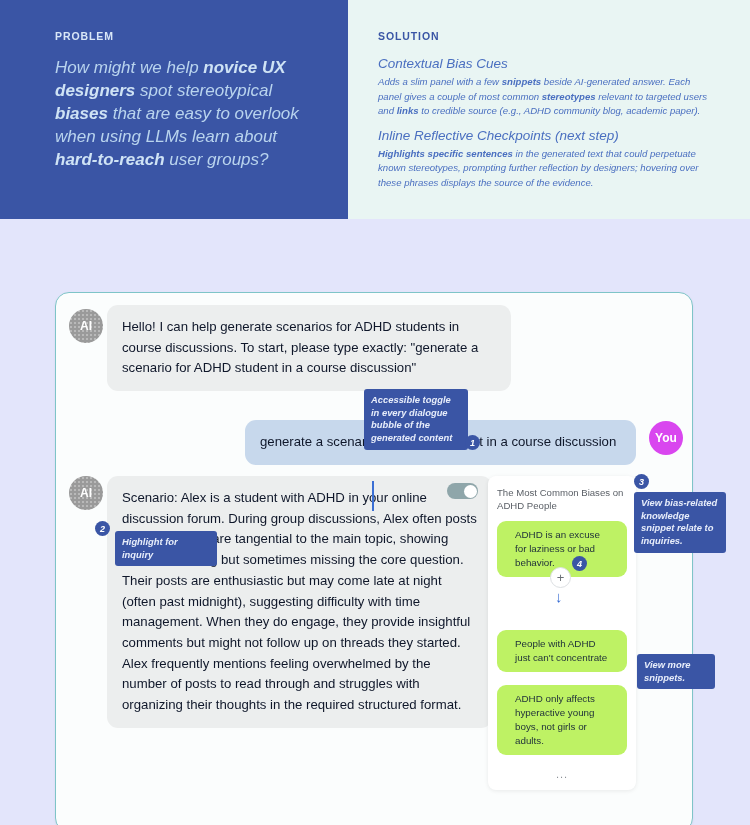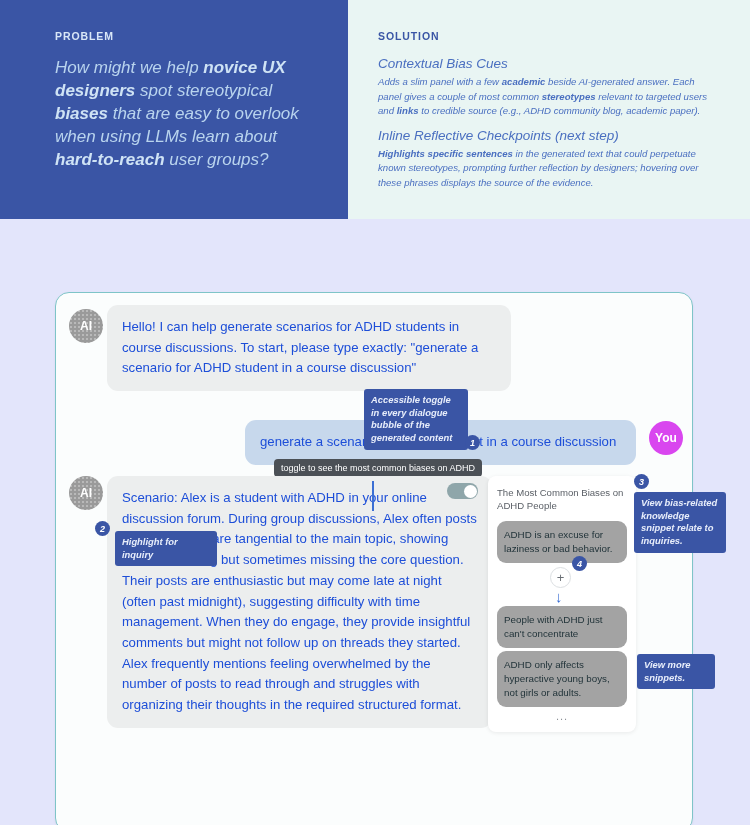--- a/index.html
+++ b/index.html
@@ -67,21 +67,21 @@
     background-image:radial-gradient(circle, rgba(255,255,255,.33) 0.7px, transparent 0.8px);
     background-size:4px 4px;
     color:#fff; font-size:12px; font-weight:700;
     display:flex; align-items:center; justify-content:center;
   }
   .avatar.you { background:#d946ef; }
 
   
   .bubble {
     position:absolute; background:#eceeee; border-radius:11px;
-    padding:12px 15px; font-size:13.2px; line-height:1.57; color:#1d4ed8;
+    padding:12px 15px; font-size:13.2px; line-height:1.57; color:#0f172a;
   }
   .bubble.user { background:#c7d8ec; }
 
   
   .toggle {
     position:absolute; width:31px; height:16px; border-radius:9px;
     background:#8fa6aa; cursor:pointer;
   }
   .toggle .knob {
     position:absolute; right:1.5px; top:1.5px;
@@ -100,22 +100,22 @@
   }
 
   
   .snip-panel {
     position:absolute; background:#ffffff; border-radius:8px;
     padding:10px 9px;
     box-shadow:0 1px 4px rgba(0,0,0,.08);
   }
   .snip-title { font-size:9.6px; color:#5a5f66; line-height:1.38; margin-bottom:9px; }
   .snip {
-    background:#a3a3a3; border-radius:9px; padding:7px 7px;
-    font-size:9.8px; line-height:1.42; color:#22343a; margin-bottom:3px;
+    background:#bef264; border-radius:9px; padding:7px 18px;
+    font-size:9.8px; line-height:1.42; color:#22343a; margin-bottom:13px;
   }
   .snip-dots { text-align:center; color:#8c9196; font-size:11px; letter-spacing:1px; }
 
   .plus-btn {
     position:absolute; width:21px; height:21px; border-radius:50%;
     background:#fff; border:1px solid #dcdfe2;
     display:flex; align-items:center; justify-content:center;
     color:#6a6f75; font-size:13px; line-height:1;
   }
   .down-arrow { position:absolute; color:#3b6fd4; font-size:15px; line-height:1; }
@@ -147,21 +147,21 @@
       <span>How might we help </span><b>novice UX designers</b><span> spot stereotypical </span><b>biases</b><span> that are easy to overlook when using LLMs learn about </span><b>hard-to-reach</b><span> user groups?</span>
     </div>
   </div>
 
   <div class="banner-right">
     <div class="kicker dark">SOLUTION</div>
 
     <div class="sol-block">
       <div class="sol-h">Contextual Bias Cues</div>
       <div class="sol-p">
-        <span>Adds a slim panel with a few </span><b>academic</b><span> beside AI-generated answer. Each panel gives a couple of most common </span><b>stereotypes</b><span> relevant to targeted users and </span><b>links</b><span> to credible source (e.g., ADHD community blog, academic paper).</span>
+        <span>Adds a slim panel with a few </span><b>snippets</b><span> beside AI-generated answer. Each panel gives a couple of most common </span><b>stereotypes</b><span> relevant to targeted users and </span><b>links</b><span> to credible source (e.g., ADHD community blog, academic paper).</span>
       </div>
     </div>
 
     <div class="sol-block">
       <div class="sol-h">Inline Reflective Checkpoints (next step)</div>
       <div class="sol-p">
         <b>Highlights specific sentences</b><span> in the generated text that could perpetuate known stereotypes, prompting further reflection by designers; hovering over these phrases displays the source of the evidence.</span>
       </div>
     </div>
   </div>
@@ -180,23 +180,20 @@
   </div>
 
   <div class="bubble user" style="right:56px; top:127px; width:391px; text-align:left;">
     <span>generate a scenario for ADHD student in a course discussion</span>
   </div>
 
   <div class="avatar you" style="right:9px; top:128px;">
     <span>You</span>
   </div>
 
-  <div class="tip-dark" style="left:218px; top:166px;">
-    <span>toggle to see the most common biases on ADHD</span>
-  </div>
 
   <div class="avatar" style="left:13px; top:183px;">
     <span>AI</span>
   </div>
 
   <div class="bubble" style="left:51px; top:183px; width:385px;">
     <span>Scenario: Alex is a student with ADHD in your online discussion forum. During group discussions, Alex often posts responses that are tangential to the main topic, showing creative thinking but sometimes missing the core question. Their posts are enthusiastic but may come late at night (often past midnight), suggesting difficulty with time management. When they do engage, they provide insightful comments but might not follow up on threads they started. Alex frequently mentions feeling overwhelmed by the number of posts to read through and struggles with organizing their thoughts in the required structured format.</span>
   </div>
 
   <div class="toggle" style="left:391px; top:190px;">

